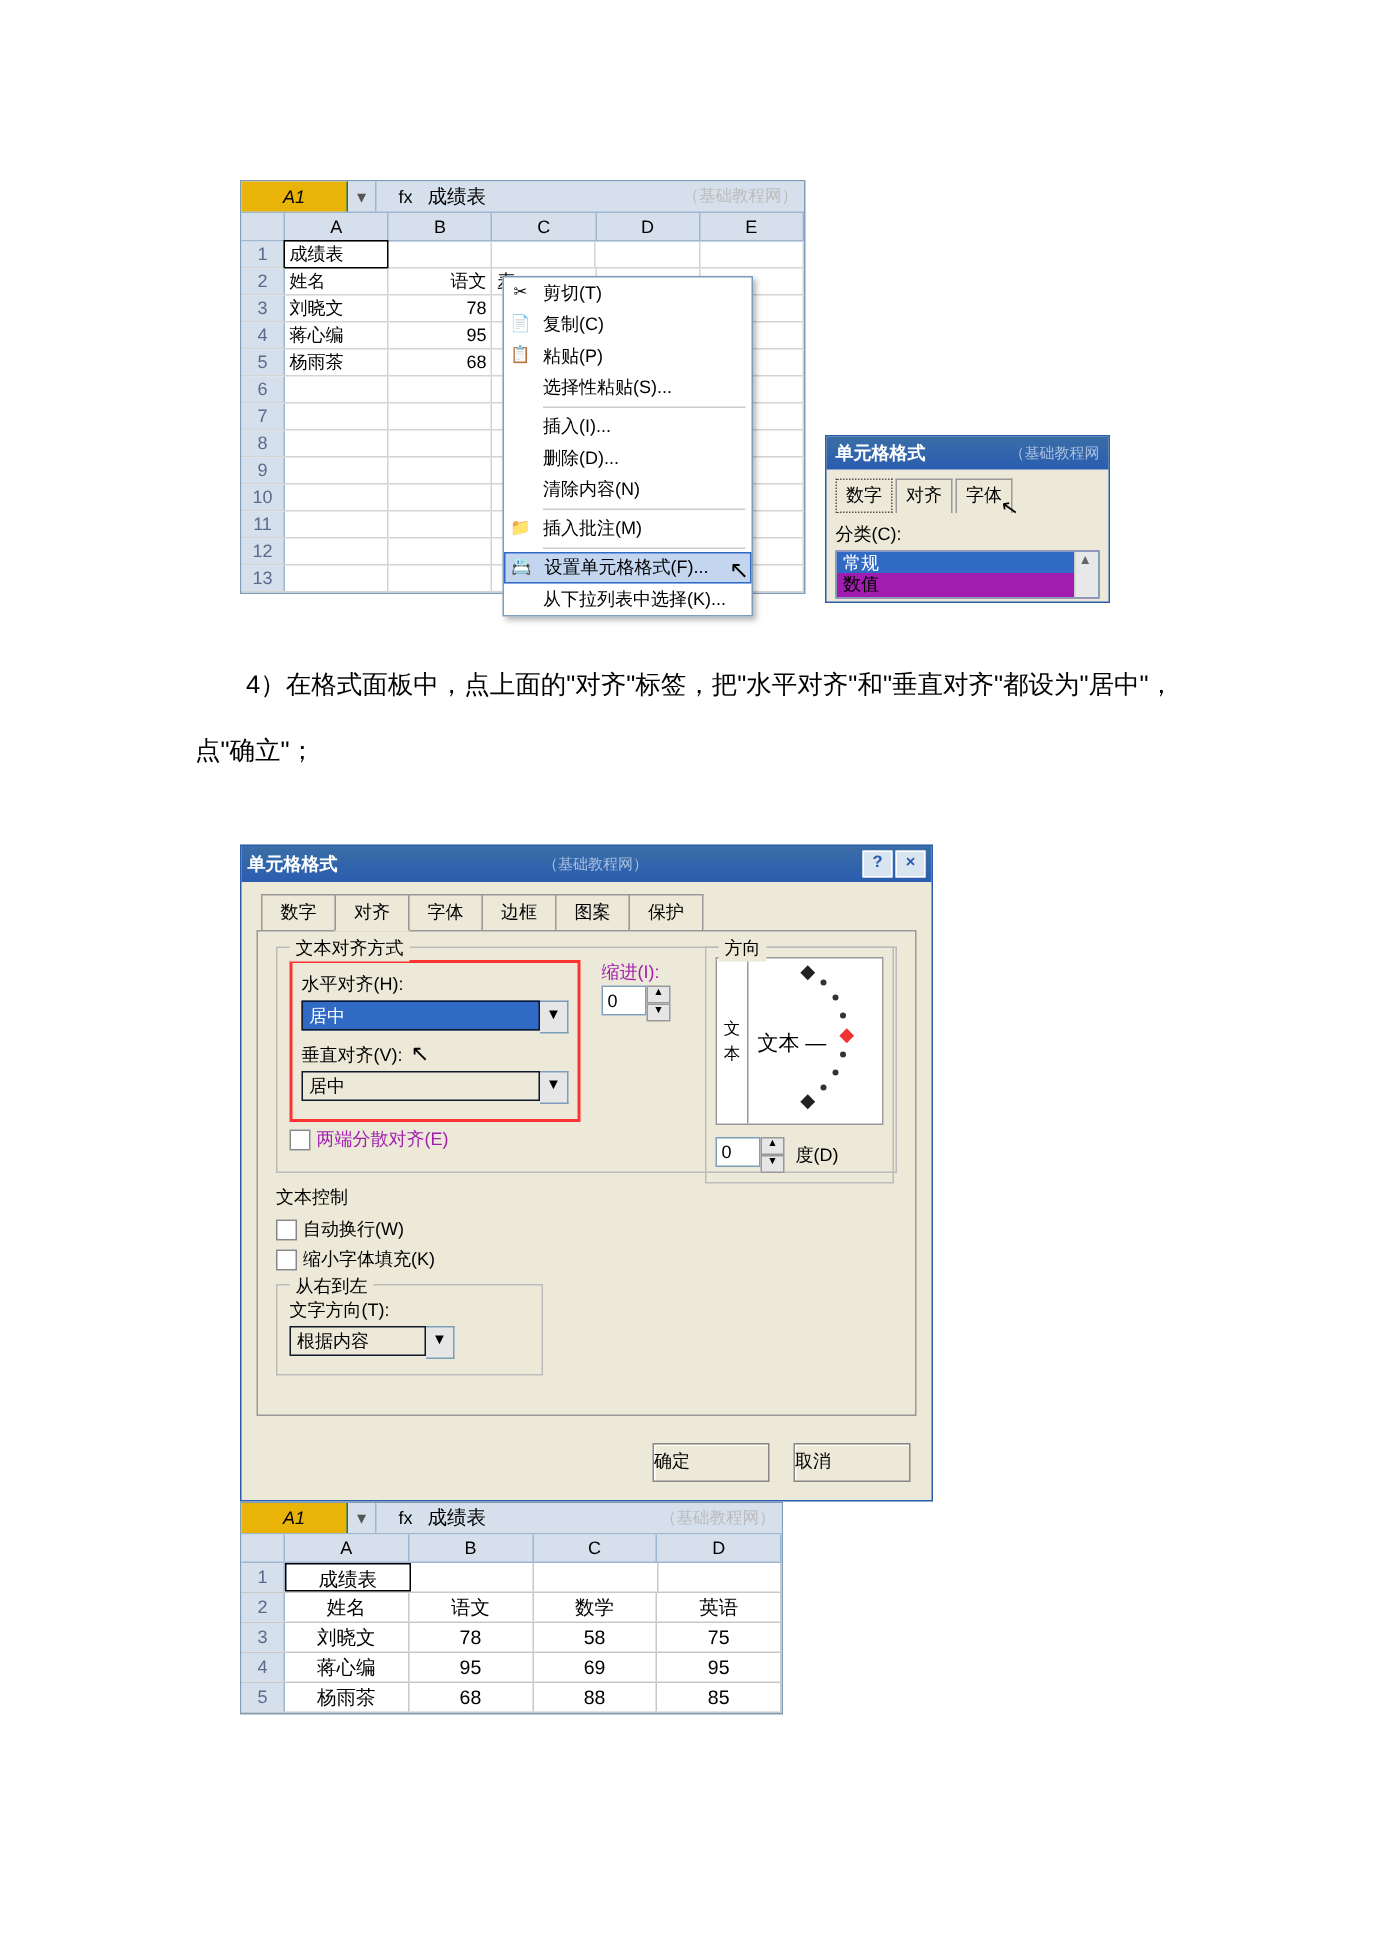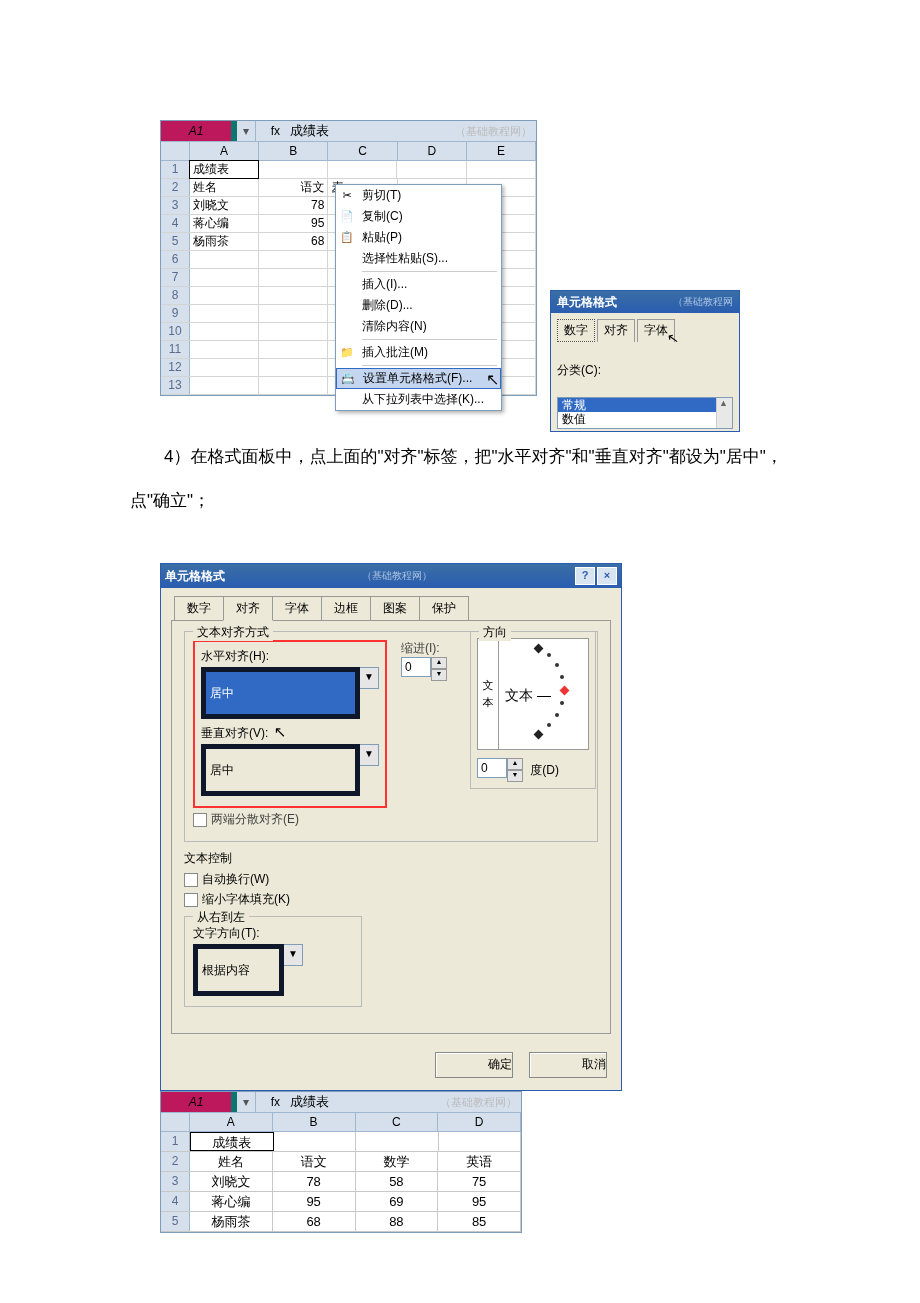--- a/index.html
+++ b/index.html
@@ -1,20 +1,20 @@
 <!DOCTYPE html>
 <html><head>
 <meta charset="utf-8">
 <style>
 body{margin:0;padding:0;background:#fff;font-family:SimSun,"宋体",sans-serif;font-size:12px;color:#000}
 .page{width:920px;margin:0 auto;padding:120px 0 100px 0}
 .fig1{margin-left:160px;position:relative;width:580px;height:275px}
 .excel{width:375px;border:1px solid #7f9db9;background:#fff;position:absolute;left:0;top:0}
 .formula-bar{display:flex;height:20px;border-bottom:1px solid #9eb6ce;background:#d6e0ec}
-.namebox{width:70px;border-right:6px solid #0f766e;text-align:center;font-style:italic;background:#be185d;line-height:20px}
+.namebox{width:70px;border-right:1px solid #0f766e;text-align:center;font-style:italic;background:#eab308;line-height:20px}
 .dd{width:18px;border-right:1px solid #9eb6ce;text-align:center;color:#555;line-height:20px}
 .fx{width:24px;text-align:right;padding-right:4px;line-height:20px}
 .fval{flex:1;padding-left:6px;line-height:20px;font-size:13px}
 .wm{color:#bbb;padding-right:4px;font-size:11px;line-height:20px}
 .colhdr{display:flex;height:18px;background:#d6e0ec;border-bottom:1px solid #9eb6ce}
 .corner{width:28px;border-right:1px solid #9eb6ce}
 .ch{flex:1;text-align:center;border-right:1px solid #9eb6ce;line-height:18px}
 .grid .row{display:flex;height:17px;border-bottom:1px solid #d4d4d4}
 .rh{width:28px;background:#d6e0ec;border-right:1px solid #9eb6ce;text-align:center;line-height:17px;color:#5a6b8c}
 .cell{flex:1;border-right:1px solid #d4d4d4;padding:0 3px;line-height:17px;overflow:hidden}
@@ -25,65 +25,65 @@
 .ctx .hl{background:#c4d6ef;border:1px solid #316ac5;box-sizing:border-box}
 .ctx .sep{height:0;border-top:1px solid #ccc;margin:2px 4px 2px 26px}
 .cursor2{position:absolute;left:326px;top:250px;font-size:16px;color:#000;pointer-events:none}
 .cft{position:absolute;left:390px;top:170px;width:188px;border:1px solid #2a5db0;background:#ece9d8}
 .cft .tb{height:22px;background:linear-gradient(#3a6ea5,#2a5db0);color:#fff;font-size:12px;display:flex;align-items:center;padding:0 6px;font-weight:bold}
 .cft .tb .wm2{color:#a8c0e0;font-weight:normal;margin-left:auto;font-size:10px}
 .cft .body{padding:6px 6px 2px 6px}
 .cft .tabs{display:flex;gap:2px}
 .cft .tab{border:1px solid #999;background:#ece9d8;padding:2px 6px;font-size:12px;border-bottom:none;position:relative}
 .cft .tab.act{border:1px dotted #555}
-.cft .lbl{margin-top:20px;font-size:12px}
-.cft .list{border:1px solid #7f9db9;background:#ffffff;margin-top:18px;height:30px;position:relative}
+.cft .lbl{margin-top:6px;font-size:12px}
+.cft .list{border:1px solid #7f9db9;background:#a21caf;margin-top:2px;height:30px;position:relative}
 .cft .list .item{height:14px;padding:0 4px;line-height:14px;color:#fff;background:#316ac5}
 .cft .list .item2{height:14px;padding:0 4px;line-height:14px}
 .cft .sb{position:absolute;right:0;top:0;width:15px;height:100%;background:#e8e8e8;border-left:1px solid #ccc}
 .cft .sb::before{content:"▲";position:absolute;top:0;left:2px;font-size:9px;color:#666}
 .cursor3{position:absolute;left:507px;top:210px;font-size:14px;color:#000;transform:rotate(-10deg)}
 .para{margin:40px 130px 40px 130px;font-size:17px;line-height:2.6}
 .fig2{margin-left:160px;width:460px;border:1px solid #2a5db0;background:#ece9d8}
 .fig2 .tb{height:24px;background:linear-gradient(#3a6ea5,#2a5db0);color:#fff;display:flex;align-items:center;padding:0 4px;font-weight:bold}
 .fig2 .tb .btns{margin-left:auto;display:flex;gap:2px}
 .fig2 .tb .btn{width:18px;height:16px;background:#d9e4f1;border:1px solid #fff;color:#2a5db0;text-align:center;line-height:14px;font-size:11px;font-weight:bold}
 .fig2 .tabs2{display:flex;padding:8px 10px 0 14px;gap:0}
 .fig2 .tab2{border:1px solid #999;border-bottom:none;padding:3px 12px;background:#ece9d8;margin-left:-1px}
 .fig2 .tab2.act{background:#ece9d8;position:relative;z-index:2;border-bottom:1px solid #ece9d8;margin-bottom:-1px}
 .fig2 .panel{margin:0 10px 10px 10px;border:1px solid #999;border-top:1px solid #999;background:#ece9d8;padding:10px 12px 18px 12px;position:relative}
 .grp{position:relative;border:1px solid #bbb;padding:8px 8px 10px 8px;margin-bottom:8px}
 .grp>.gt{position:absolute;top:-8px;left:8px;background:#ece9d8;padding:0 4px;font-size:12px}
 .redbox{border:2px solid #f33;padding:4px 6px 8px 6px;width:178px}
 .field{margin:2px 0}
 .field label{font-size:12px}
 .combo{display:flex;margin-top:2px}
-.combo .inp{flex:1;border:5px solid #0f172a;height:18px;padding:12px 4px;line-height:18px}
+.combo .inp{flex:1;border:1px solid #0f172a;height:18px;padding:0 4px;line-height:18px}
 .combo .inpsel{background:#316ac5;color:#fff}
 .combo .btn{width:18px;height:20px;border:1px solid #7f9db9;border-left:none;background:#e6e6e6;text-align:center;line-height:18px;font-size:10px}
 .spin{display:inline-flex;vertical-align:middle}
 .spin .sv{width:22px;height:18px;border:1px solid #7f9db9;background:#fff;text-align:left;padding:0 3px;line-height:18px}
 .spin .sbox{display:flex;flex-direction:column}
 .spin .sbox span{width:14px;height:10px;border:1px solid #999;background:#e6e6e6;font-size:7px;text-align:center;line-height:8px}
-.disabled{color:#404040}
+.disabled{color:#a21caf}
 .chk{display:flex;align-items:center;gap:4px;margin:3px 0;font-size:12px}
 .chk .box{width:12px;height:12px;border:1px solid #888;background:#fff}
 .diag{position:absolute;right:14px;top:10px;width:126px}
 .diag .grp2{border:1px solid #bbb;padding:6px;position:relative}
 .diag .gt2{position:absolute;top:-8px;left:8px;background:#ece9d8;padding:0 4px;font-size:12px}
 .orient{border:1px solid #999;background:#fff;height:110px;display:flex}
 .orient .vtxt{width:20px;border-right:1px solid #999;display:flex;flex-direction:column;align-items:center;justify-content:center;gap:2px;font-size:11px}
 .orient .dial{flex:1;position:relative}
 .orient .dial .lab{position:absolute;left:6px;top:48px;font-size:14px}
 .dot{position:absolute;width:4px;height:4px;border-radius:50%;background:#333}
 .diamond{position:absolute;width:7px;height:7px;background:#222;transform:rotate(45deg)}
 .reddot{position:absolute;width:7px;height:7px;background:#e33;transform:rotate(45deg)}
 .degrow{margin-top:8px}
 .btnrow{display:flex;justify-content:flex-end;gap:16px;padding:8px 14px 12px 0}
-.btn2{width:76px;height:24px;border:1px solid #888;background:#ece9d8;text-align:right;line-height:22px;font-size:12px;box-shadow:1px 1px 0 #fff inset}
+.btn2{width:76px;height:24px;border:1px solid #888;background:#ece9d8;text-align:left;line-height:22px;font-size:12px;box-shadow:1px 1px 0 #fff inset}
 .fig3{margin-left:160px;width:360px;border:1px solid #7f9db9}
 .grid3 .row{display:flex;height:19px;border-bottom:1px solid #c8c8c8}
 .grid3 .rh{width:28px;background:#d6e0ec;border-right:1px solid #9eb6ce;text-align:center;line-height:19px;color:#5a6b8c}
 .grid3 .cell{flex:1;border-right:1px solid #c8c8c8;padding:0;line-height:19px;text-align:center;font-size:13px}
 .cursor1{position:absolute;font-size:15px;color:#000;transform:rotate(-10deg)}
 </style>
 </head>
 <body>
 
 <div class="page">

